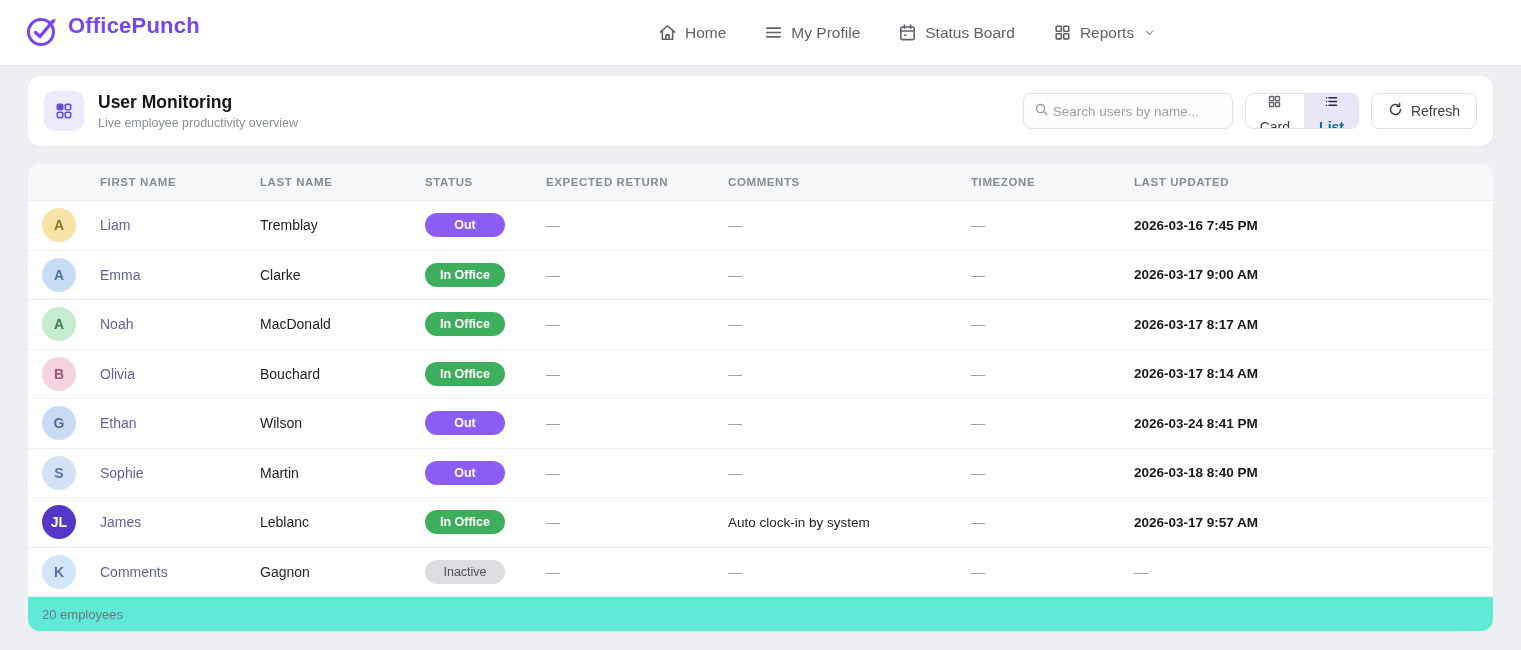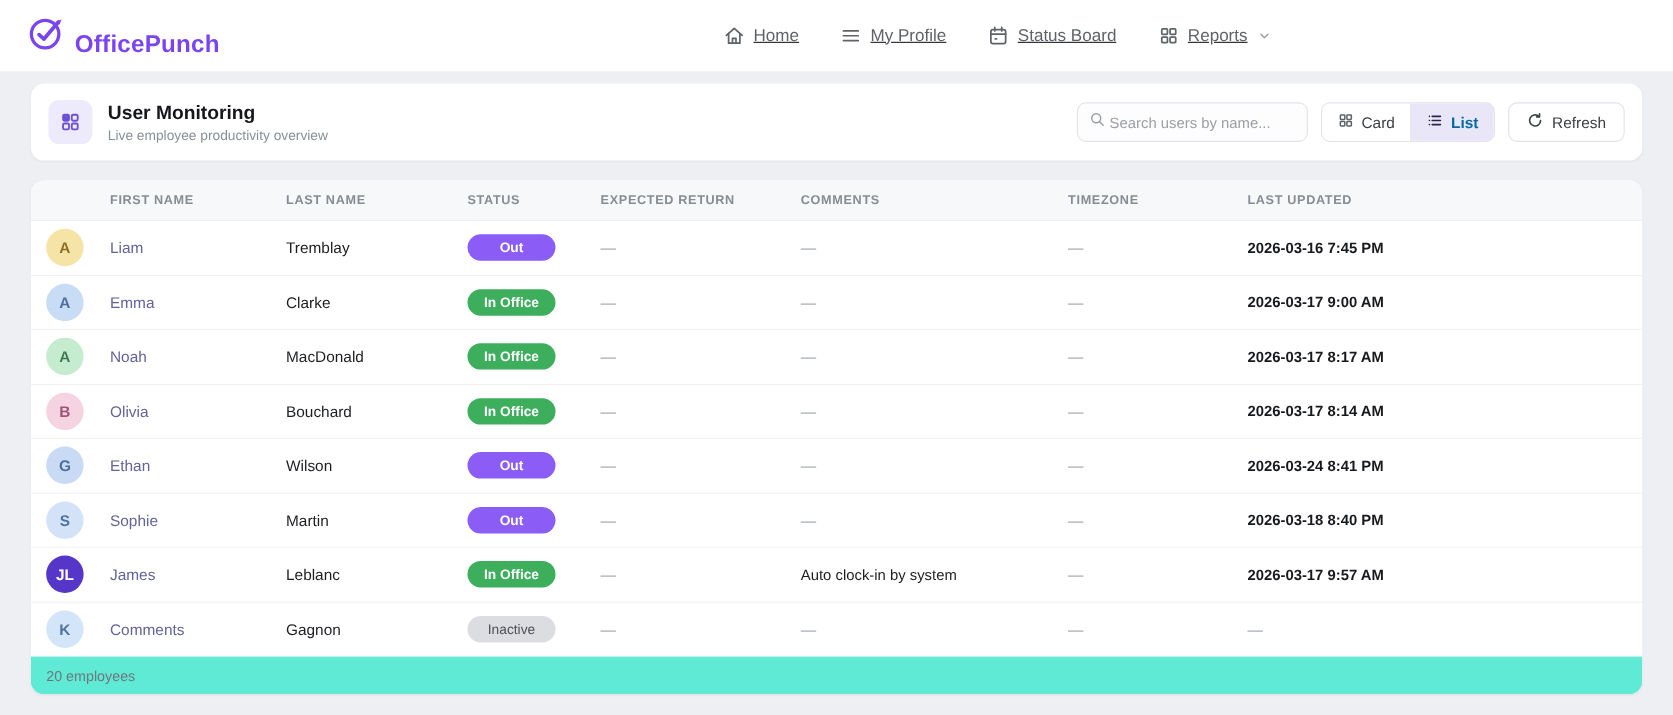--- a/index.html
+++ b/index.html
@@ -12,28 +12,27 @@
   
   .topnav {
     position:relative;
     height:66px;
     background:#ffffff;
     border-bottom:1px solid #e9e9ef;
     display:flex;
     align-items:center;
     padding:0 24px;
   }
-  .brand { display:flex; align-items:flex-end; gap:8px; cursor:pointer; }
+  .brand { display:flex; align-items:flex-start; gap:8px; cursor:pointer; }
   .brand-name { font-size:22px; font-weight:bold; color:#7a45f0; letter-spacing:0.2px; }
   .nav-items {
     position:absolute;
     left:658px;
     display:flex;
     gap:38px;
-    text-decoration:underline;
   }
   .nav-item {
     display:flex; align-items:center; gap:8px;
     color:#5f6368; font-size:15.5px; cursor:pointer;
   }
   .nav-item svg { display:block; }
   .chev { margin-left:2px; }
   
   .content { padding:10px 28px 0 28px; }
   .header-card {
@@ -69,20 +68,21 @@
   .seg-group {
     display:flex; align-items:stretch; height:36px;
     border:1px solid #e2e2ea; border-radius:8px; overflow:hidden;
     background:#ffffff;
   }
   .seg-btn {
     display:flex; align-items:center; gap:7px;
     padding:0 14px; font-size:14px; color:#3c4043;
     background:#ffffff; cursor:pointer; border:none;
     font-family:"Liberation Sans", sans-serif;
+    flex-direction:column;
   }
   .seg-btn + .seg-btn { border-left:1px solid #e6e6ee; }
   .seg-btn.active { background:#e9e6f8; color:#0369a1; font-weight:bold; }
   .btn {
     display:flex; align-items:center; gap:8px;
     height:36px; padding:0 16px;
     border:1px solid #e2e2ea; border-radius:8px;
     background:#ffffff; font-size:14px; color:#3c4043;
     cursor:pointer; font-family:Liberation Sans, sans-serif;
   }

